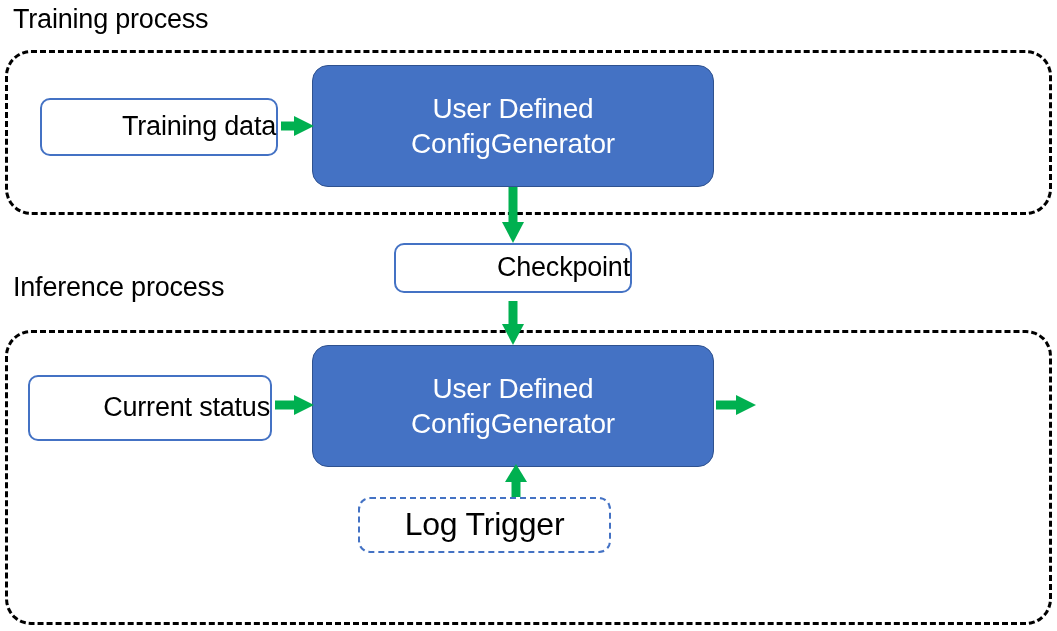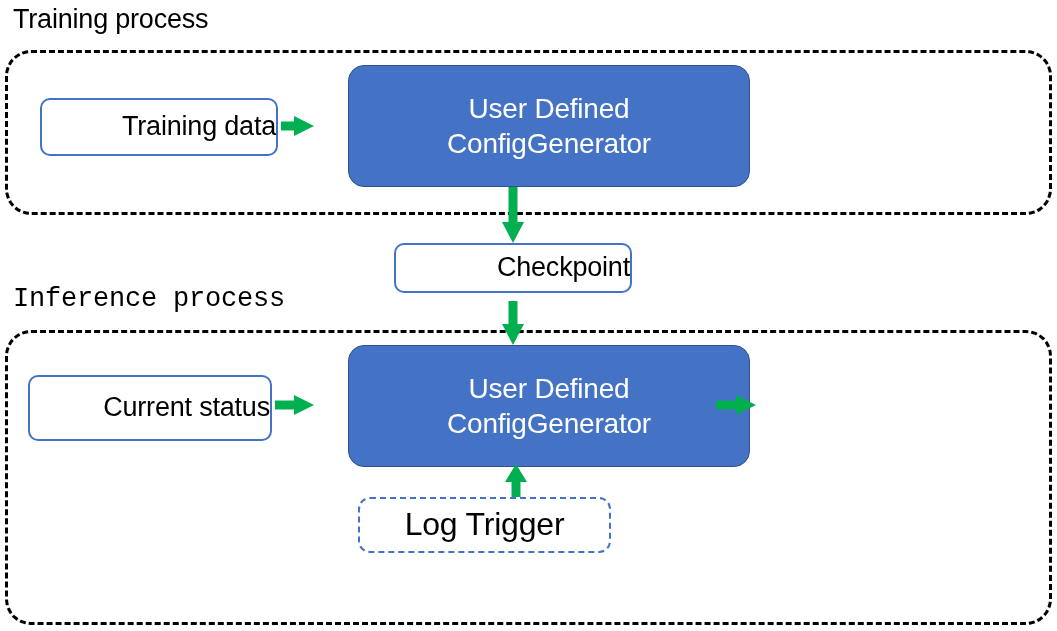--- a/index.html
+++ b/index.html
@@ -22,21 +22,21 @@
   
   .section-caption {
     position: absolute;
     font-size: 27px;
     line-height: 1;
     color: #000000;
     white-space: nowrap;
     letter-spacing: -0.2px;
   }
   #caption-training { left: 13px; top: 6px; }
-  #caption-inference { left: 13px; top: 286px; font-family: Liberation Mono, monospace; }
+  #caption-inference { left: 13px; top: 274px; }
 
   
   .process-container {
     position: absolute;
     border: 3px dashed #000000;
     border-radius: 26px;
     box-sizing: border-box;
     background: transparent;
   }
   #container-training  { left: 5px;  top: 50px;  width: 1047px; height: 165px; }
@@ -72,21 +72,20 @@
     border-radius: 16px;
     display: flex;
     flex-direction: column;
     align-items: center;
     justify-content: center;
     color: #ffffff;
     font-size: 28px;
     line-height: 1.25;
     white-space: nowrap;
     letter-spacing: -0.2px;
-    margin-left: 36px;
   }
   #node-udcg-training  { left: 312px; top: 65px;  width: 402px; height: 122px; }
   #node-udcg-inference { left: 312px; top: 345px; width: 402px; height: 122px; }
 
   
   .node-trigger {
     position: absolute;
     box-sizing: border-box;
     background: #ffffff;
     border: 2px dashed #4472C4;

